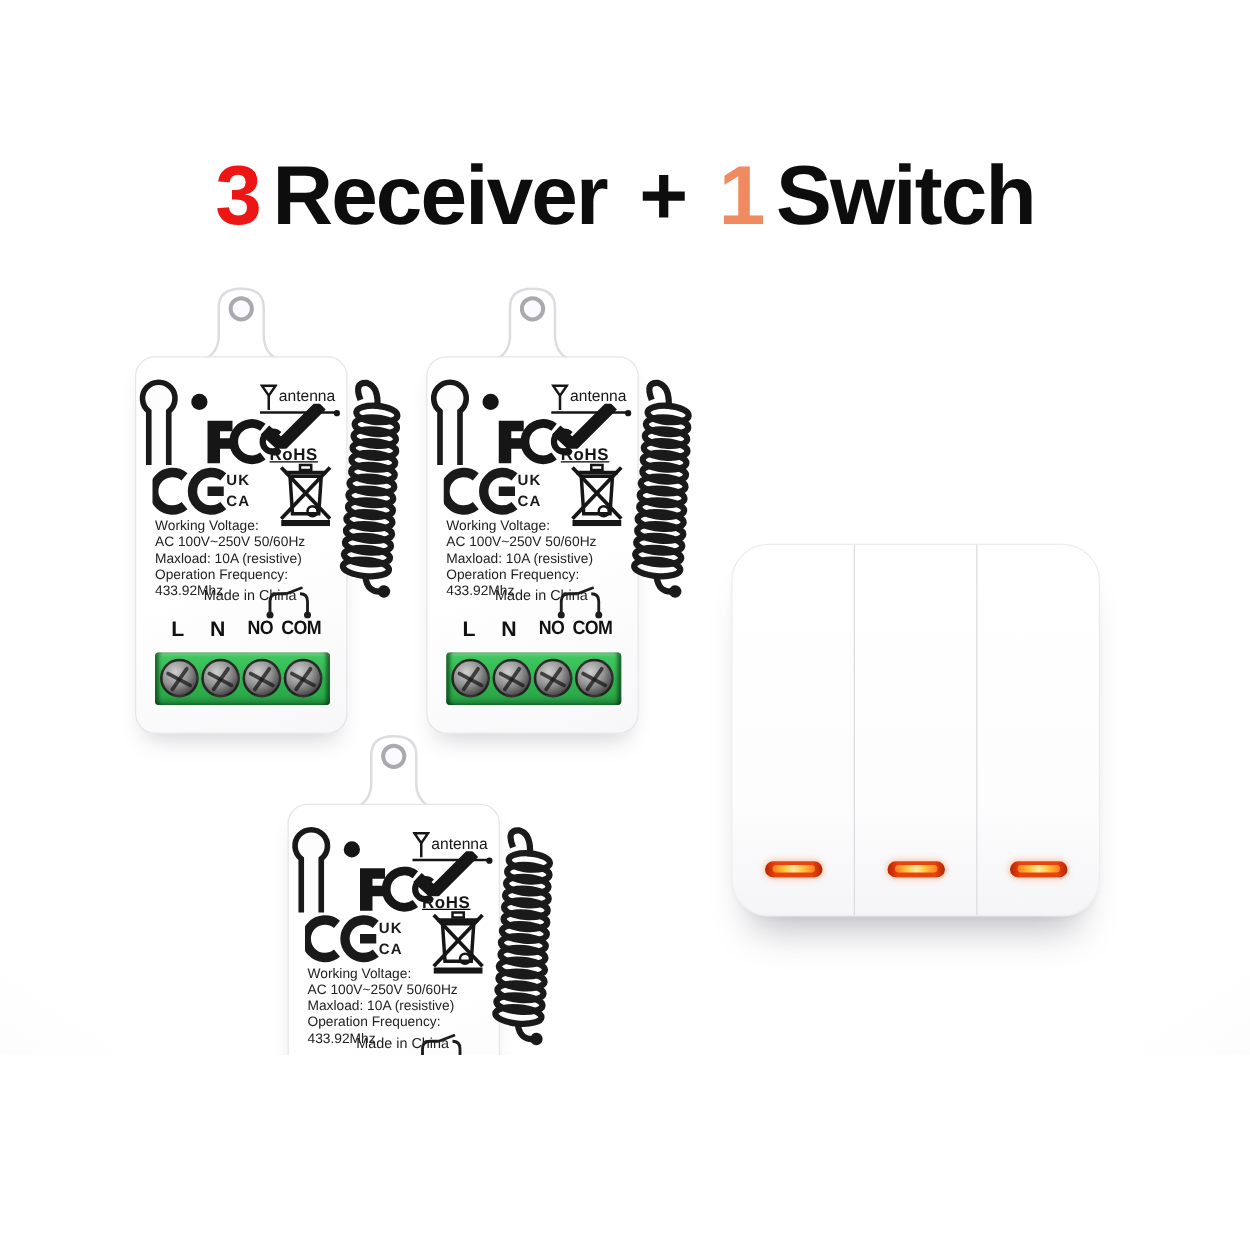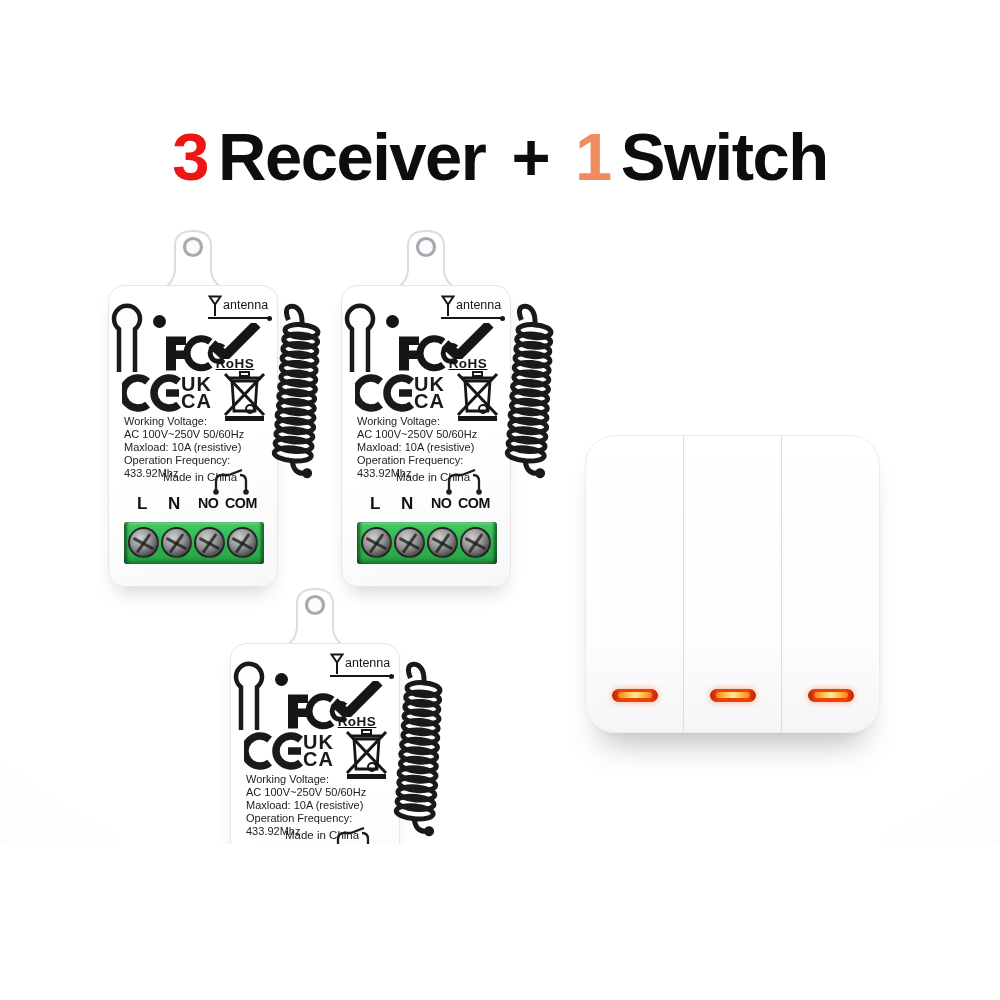--- a/index.html
+++ b/index.html
@@ -26,31 +26,31 @@
     position:absolute; inset:0; z-index:1;
     background:linear-gradient(160deg,#ffffff 55%,#f7f7f9 100%);
     border:1px solid #e5e5ea; border-radius:16px;
     box-shadow:0 12px 18px -8px rgba(80,80,95,.25);
   }
   .coil{ position:absolute; right:-44px; top:16px; z-index:2; transform:rotate(5deg); }
 
   .btn-omega{ position:absolute; left:0; top:14px; }
   .led-dot{ position:absolute; left:44px; top:29px; width:13px; height:13px; border-radius:50%; background:#151515; }
 
-  .antlbl{ position:absolute; left:99px; top:9px; display:flex; align-items:flex-start;
+  .antlbl{ position:absolute; left:99px; top:21px; display:flex; align-items:flex-start;
            border-bottom:2px solid #161616; padding-bottom:1px; }
   .antlbl .ant-text{ font-size:12.5px; color:#161616; line-height:20px; margin-left:1px; }
   .antlbl::after{ content:""; position:absolute; right:-4px; bottom:-4px; width:5px; height:5px;
                   border-radius:50%; background:#161616; }
 
   .fcc{ position:absolute; left:54px; top:49px; }
   .rohs{ position:absolute; left:96px; top:37px; width:60px; text-align:center;text-decoration:underline; }
   .rohs-text{ display:block; font-size:13.5px; font-weight:700; color:#161616; letter-spacing:.5px; margin-top:-3px; }
   .ce{ position:absolute; left:13px; top:86px; }
-  .ukca{ position:absolute; left:72px; top:90px; font-size:20px; font-weight:700;
+  .ukca{ position:absolute; left:72px; top:90px; font-size:12px; font-weight:700;
          color:#1a1a1a; line-height:16.5px; letter-spacing:1px; }
   .weee{ position:absolute; left:111px; top:79px; }
 
   .specs{ position:absolute; left:15px; top:129px; font-size:11px; line-height:12.9px; color:#222; }
   .madein{ position:absolute; left:18px; top:185px; font-size:11.5px; color:#1d1d1d;padding-left:36px; }
   .relay{ position:absolute; left:99px; top:183px; }
 
   .tlabels{ position:absolute; left:0; top:208px; width:100%; height:22px; color:#111; }
   .tl{ position:absolute; font-weight:700; font-size:17px; }
   .tl.l{ left:28px; } .tl.n{ left:59px; }

